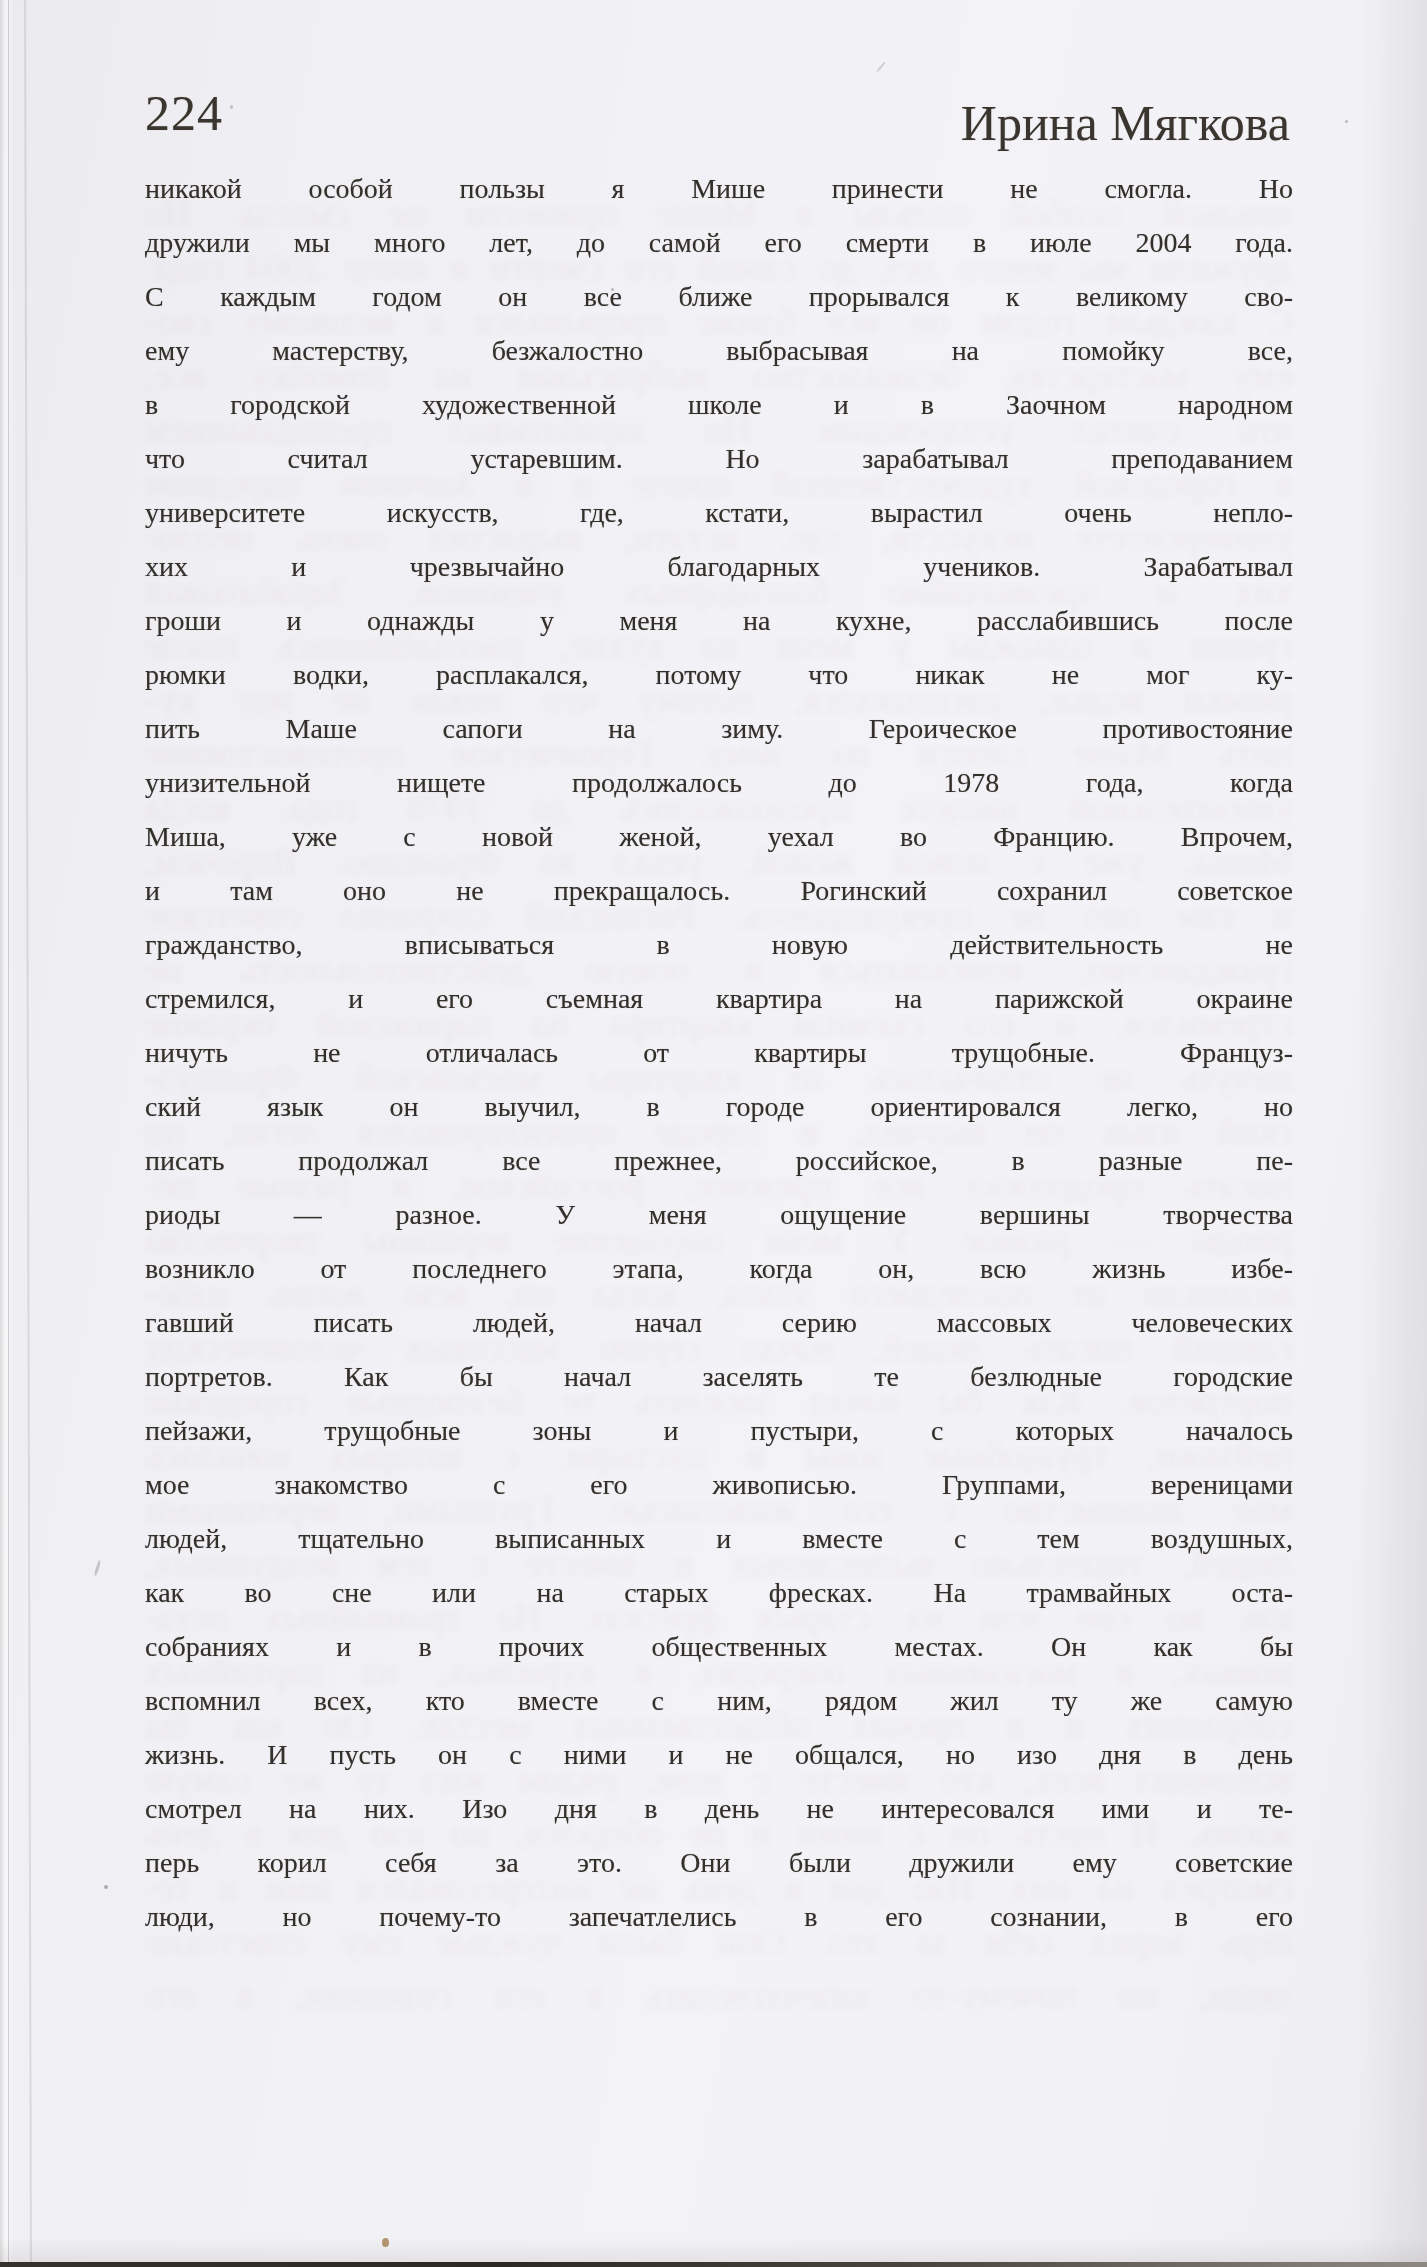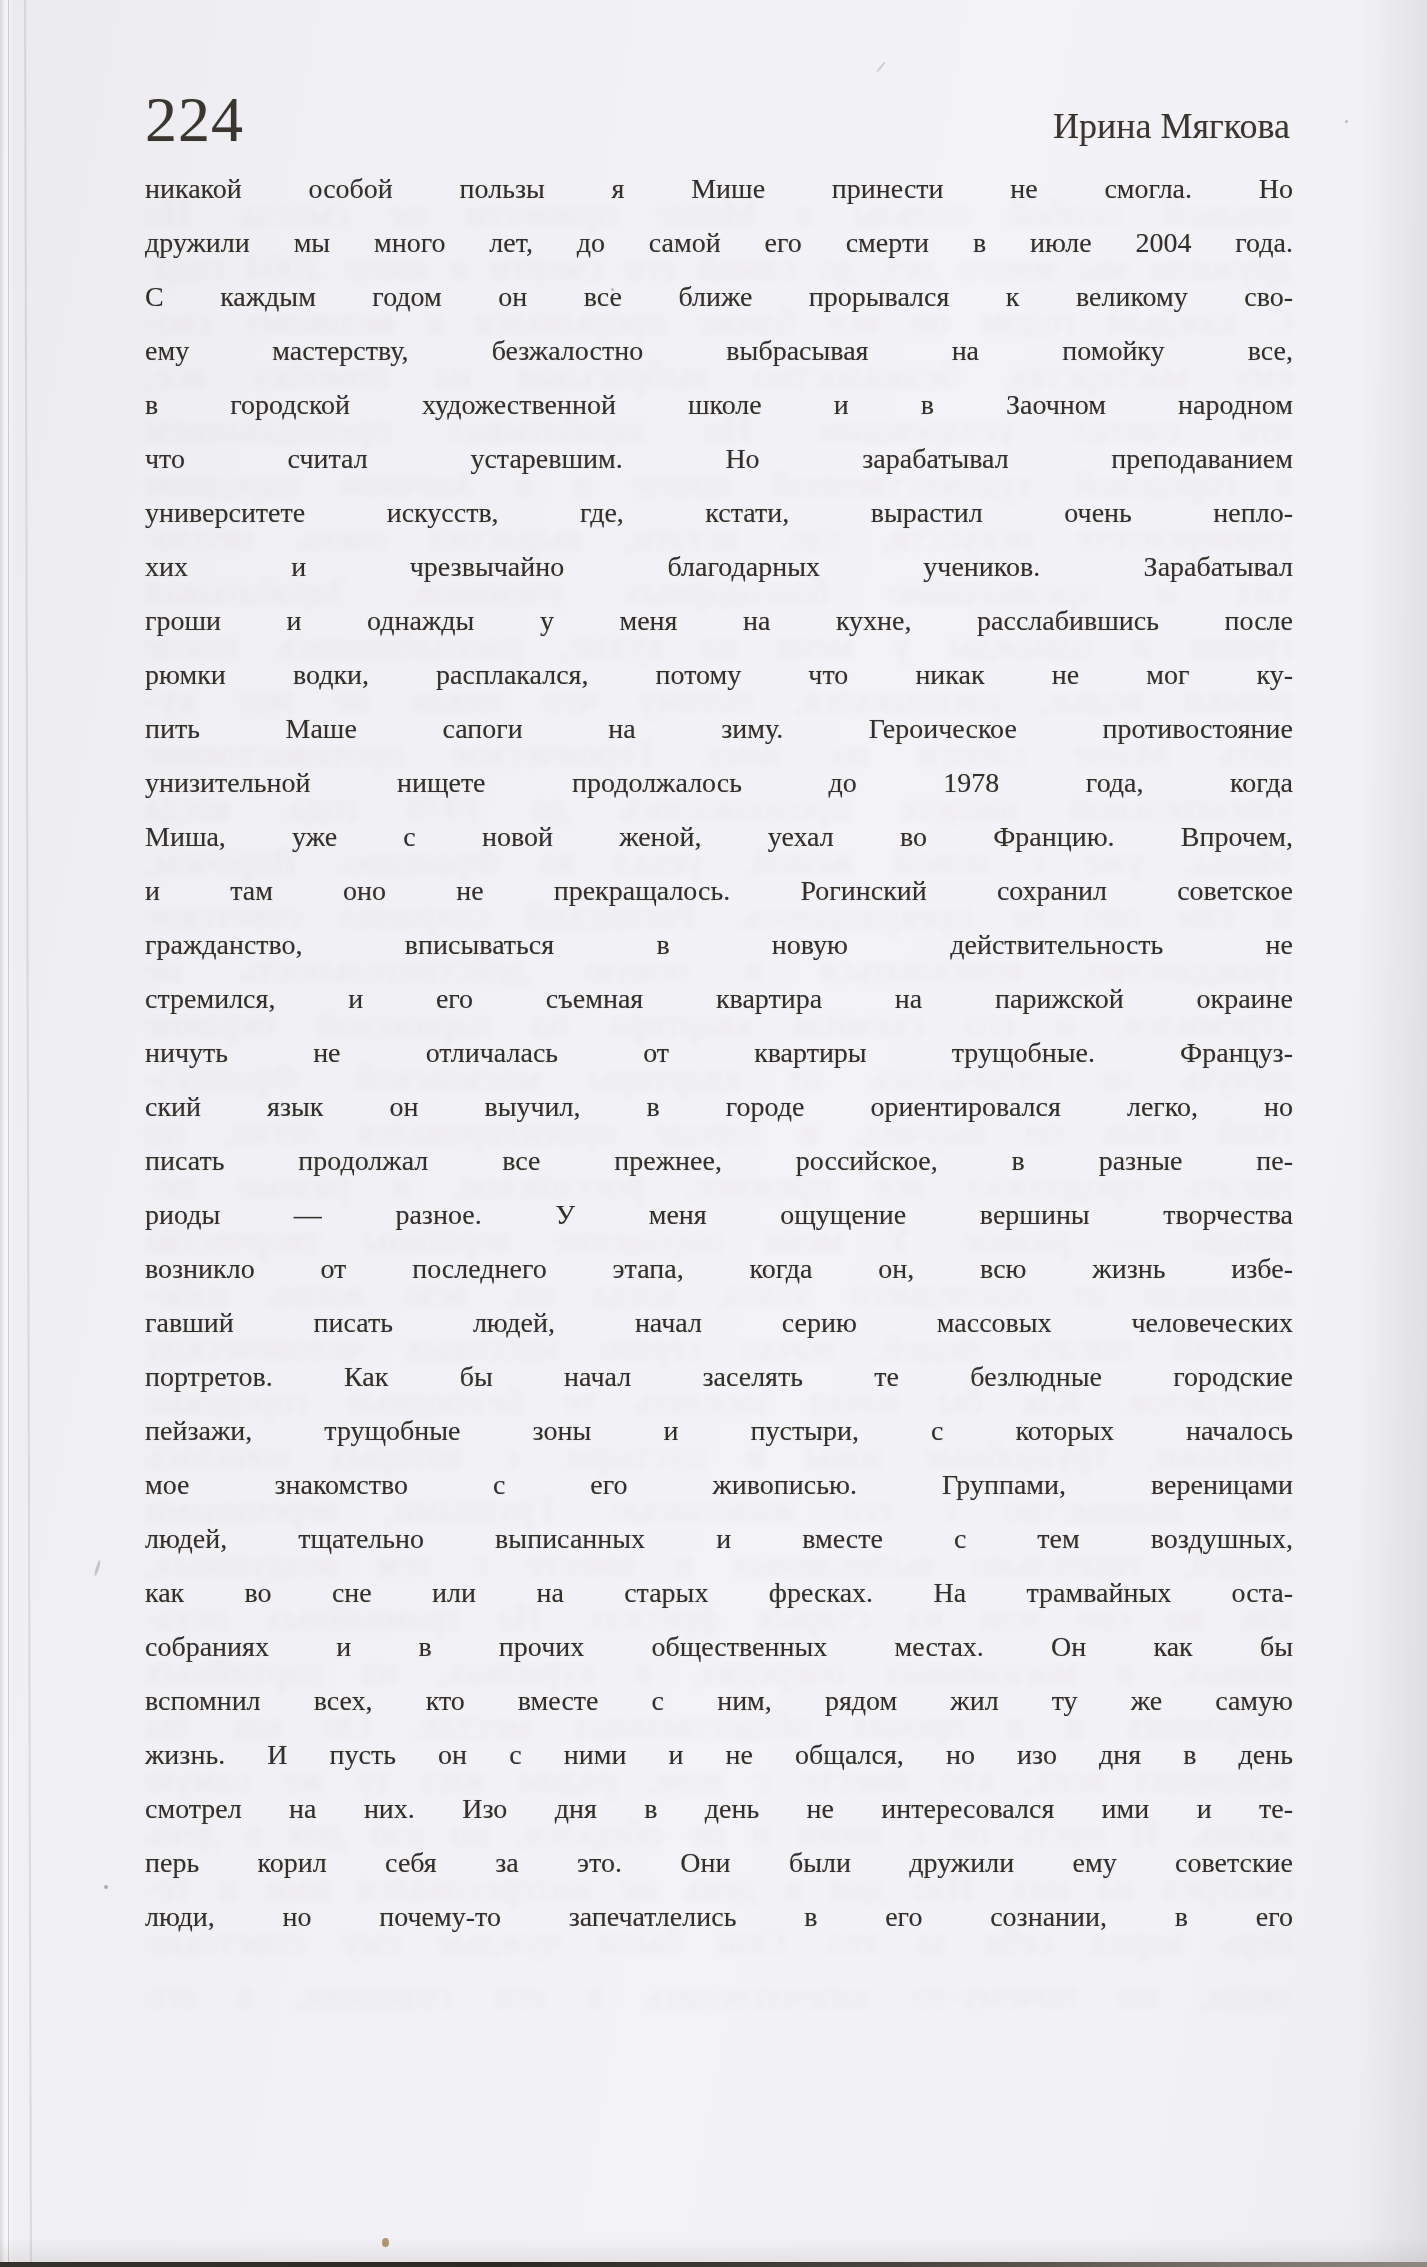--- a/index.html
+++ b/index.html
@@ -38,27 +38,27 @@
   .bottom-shadow {
     position: absolute; left: 0; right: 0; bottom: 4px; height: 26px;
     background: linear-gradient(to bottom, rgba(90,85,80,0) 0%, rgba(90,85,80,0.10) 100%);
   }
   .bottom-edge {
     position: absolute; left: 0; right: 0; bottom: 0; height: 5px;
     background: linear-gradient(to right, #35322d 0%, #2c2925 35%, #4a463f 65%, #78736b 88%, #8d8880 100%);
   }
   .page-number {
     position: absolute; left: 145px; top: 88px;
-    font-size: 64px; line-height: 1; color: #3a362f;
+    font-size: 50px; line-height: 1; color: #3a362f;
     letter-spacing: 1px;
     text-shadow: 0 0 1px rgba(70,64,58,0.35);
   }
   .running-head {
-    position: absolute; right: 137px; top: 108px;
-    font-size: 36px; line-height: 1; color: #3a362f;
+    position: absolute; right: 137px; top: 98px;
+    font-size: 50px; line-height: 1; color: #3a362f;
     text-shadow: 0 0 1px rgba(70,64,58,0.3);
   }
   .body-text {
     position: absolute; left: 145px; top: 162px; width: 1148px;
     font-size: 28px; line-height: 54px;
     color: var(--ink);
     text-shadow: 0 0 1px rgba(64,58,52,0.35);
   }
   .body-text .line {
     text-align: justify;

